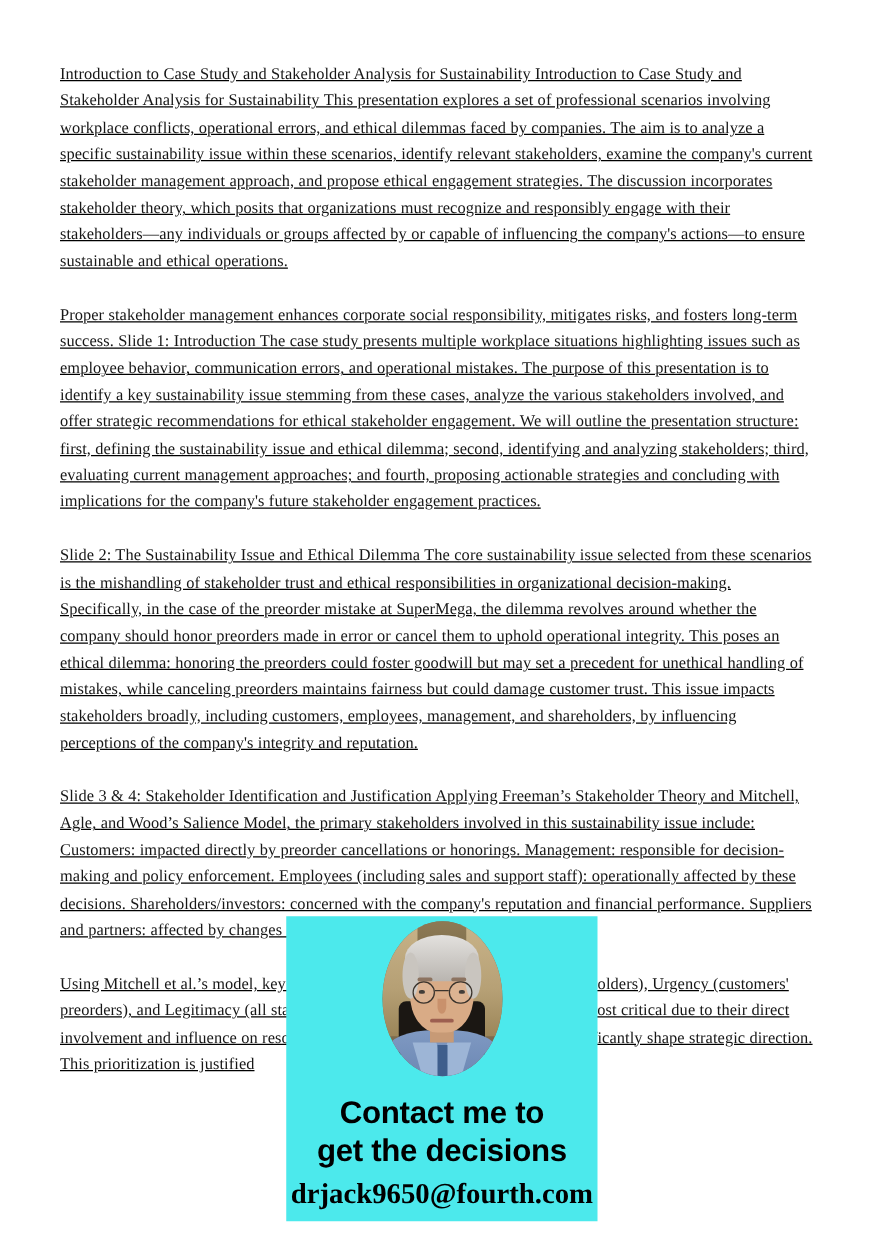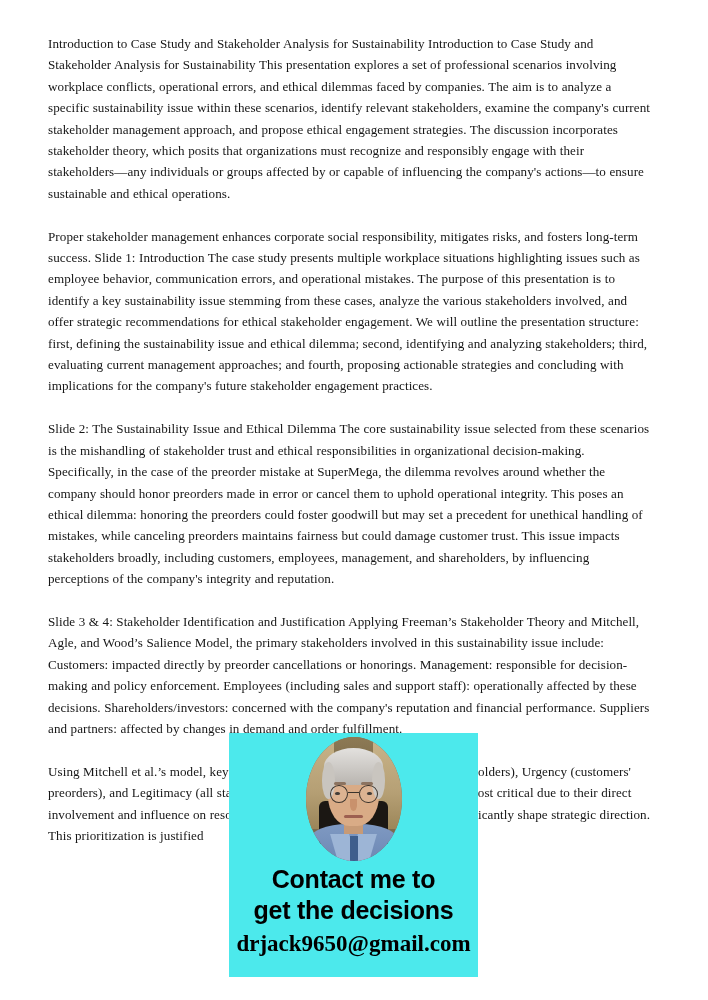--- a/index.html
+++ b/index.html
@@ -13,22 +13,23 @@
     position: relative;
     overflow: hidden;
     font-family: "Liberation Serif", "DejaVu Serif", serif;
     color: #000000;
     -webkit-font-smoothing: antialiased;
   }
 
   #doc {
     position: absolute;
     left: 48px;
-    top: 33px;
+    top: 48px;
     width: 604px;
+    text-decoration: underline;
   }
 
   .para {
     margin: 0 0 21.4px 0;
     font-size: 13.1px;
     line-height: 21.4px;
     text-align: left;
     color: #161616;
     letter-spacing: 0.005em;
     word-spacing: 0.01em;
@@ -153,21 +154,21 @@
   .wm-line {
     font-family: "Liberation Sans", "DejaVu Sans", sans-serif;
     font-weight: bold;
     font-size: 25px;
     line-height: 31px;
     color: #000000;
     text-align: center;
     letter-spacing: -0.01em;
     width: 100%;
   }
-  .wm-line-1 { margin-top: 3px; }
+  .wm-line-1 { margin-top: 14px; }
   .wm-email {
     font-family: "Liberation Serif", "DejaVu Serif", serif;
     font-weight: bold;
     font-size: 23px;
     line-height: 29px;
     color: #000000;
     text-align: center;
     width: 100%;
     margin-top: 3px;
   }
@@ -203,14 +204,14 @@
     <div class="ph-eye-l"></div>
     <div class="ph-eye-r"></div>
     <div class="ph-glass-l"></div>
     <div class="ph-glass-r"></div>
     <div class="ph-bridge"></div>
     <div class="ph-nose"></div>
     <div class="ph-mouth"></div>
   </div>
   <div class="wm-line wm-line-1">Contact me to</div>
   <div class="wm-line wm-line-2">get the decisions</div>
-  <div class="wm-email">drjack9650@gmail.com</div>
+  <div class="wm-email">drjack9650@fourth.com</div>
 </div>
 
 </body></html>

